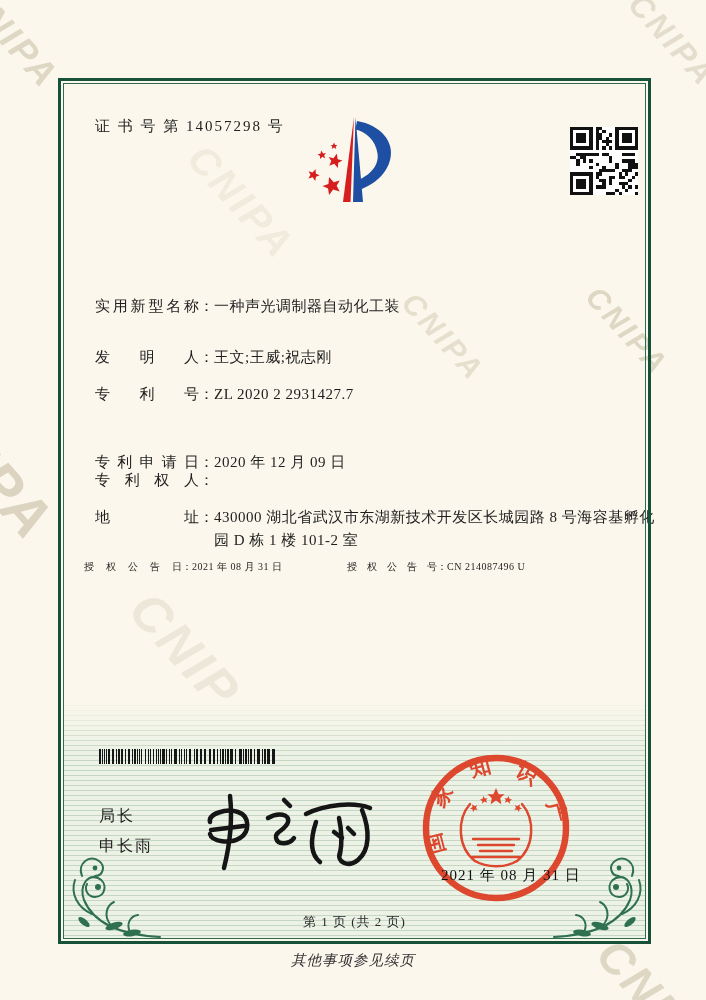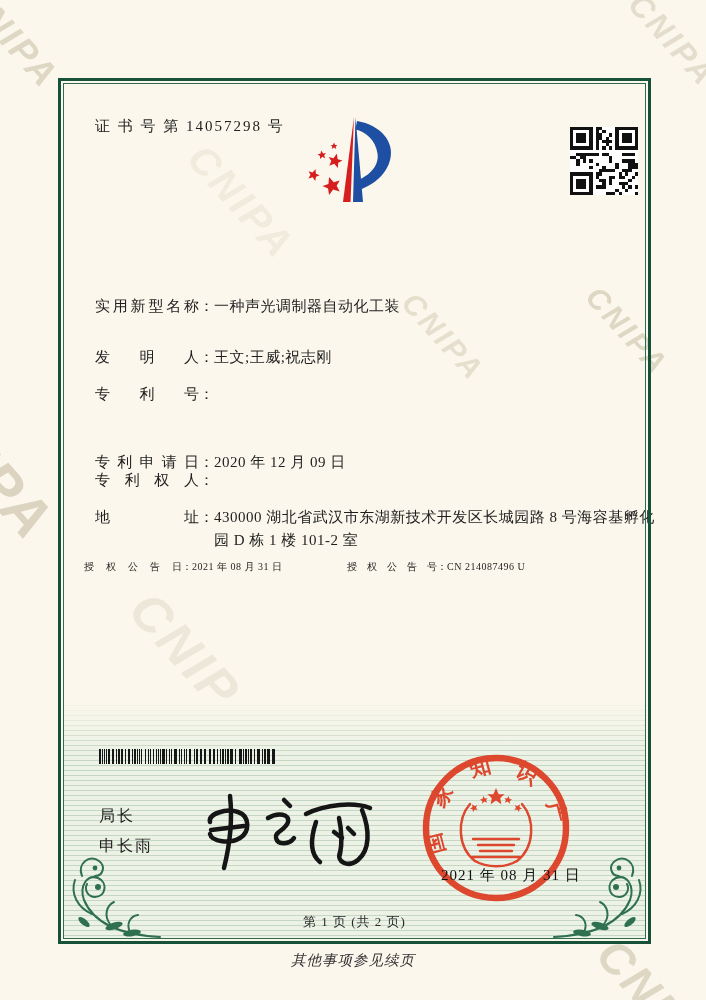--- a/index.html
+++ b/index.html
@@ -263,20 +263,21 @@
     <span class="f-value">一种声光调制器自动化工装</span>
   </div>
   <div class="field-row row2">
     <span class="f-label">发明人</span>
       <span class="f-colon">：</span>
     <span class="f-value">王文;王威;祝志刚</span>
   </div>
   <div class="field-row row3">
     <span class="f-label">专利号</span>
       <span class="f-colon">：</span>
+    <span class="f-value">ZL 2020 2 2931427.7</span>
   </div>
   <div class="field-row row4">
     <span class="f-label">专利申请日</span>
       <span class="f-colon">：</span>
     <span class="f-value">2020 年 12 月 09 日</span>
   </div>
   <div class="field-row row5">
     <span class="f-label">专利权人</span>
       <span class="f-colon">：</span>
   </div>

